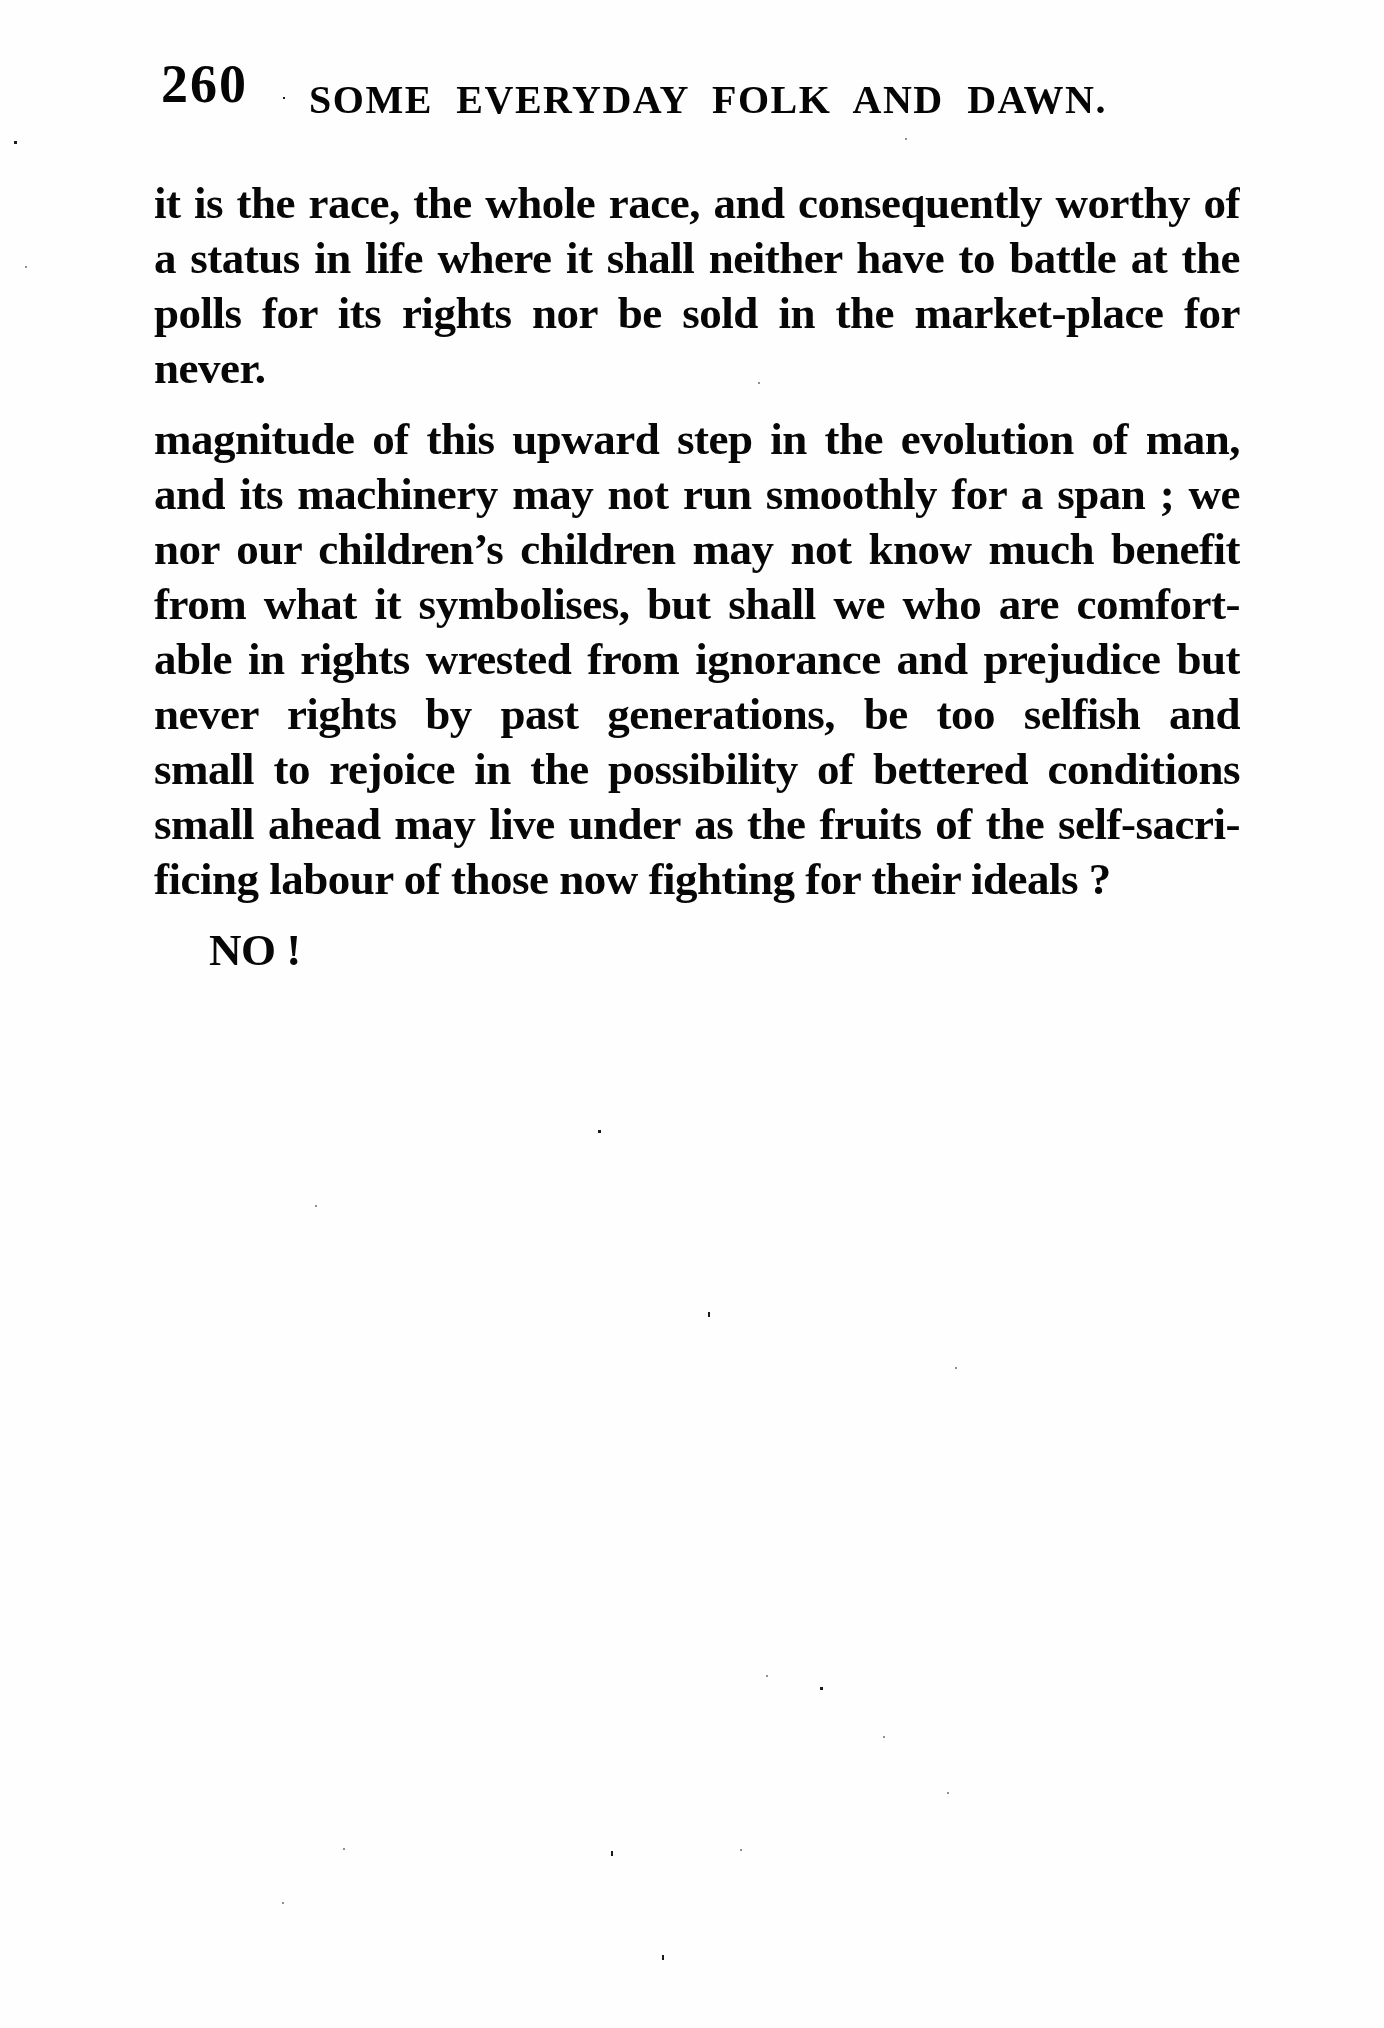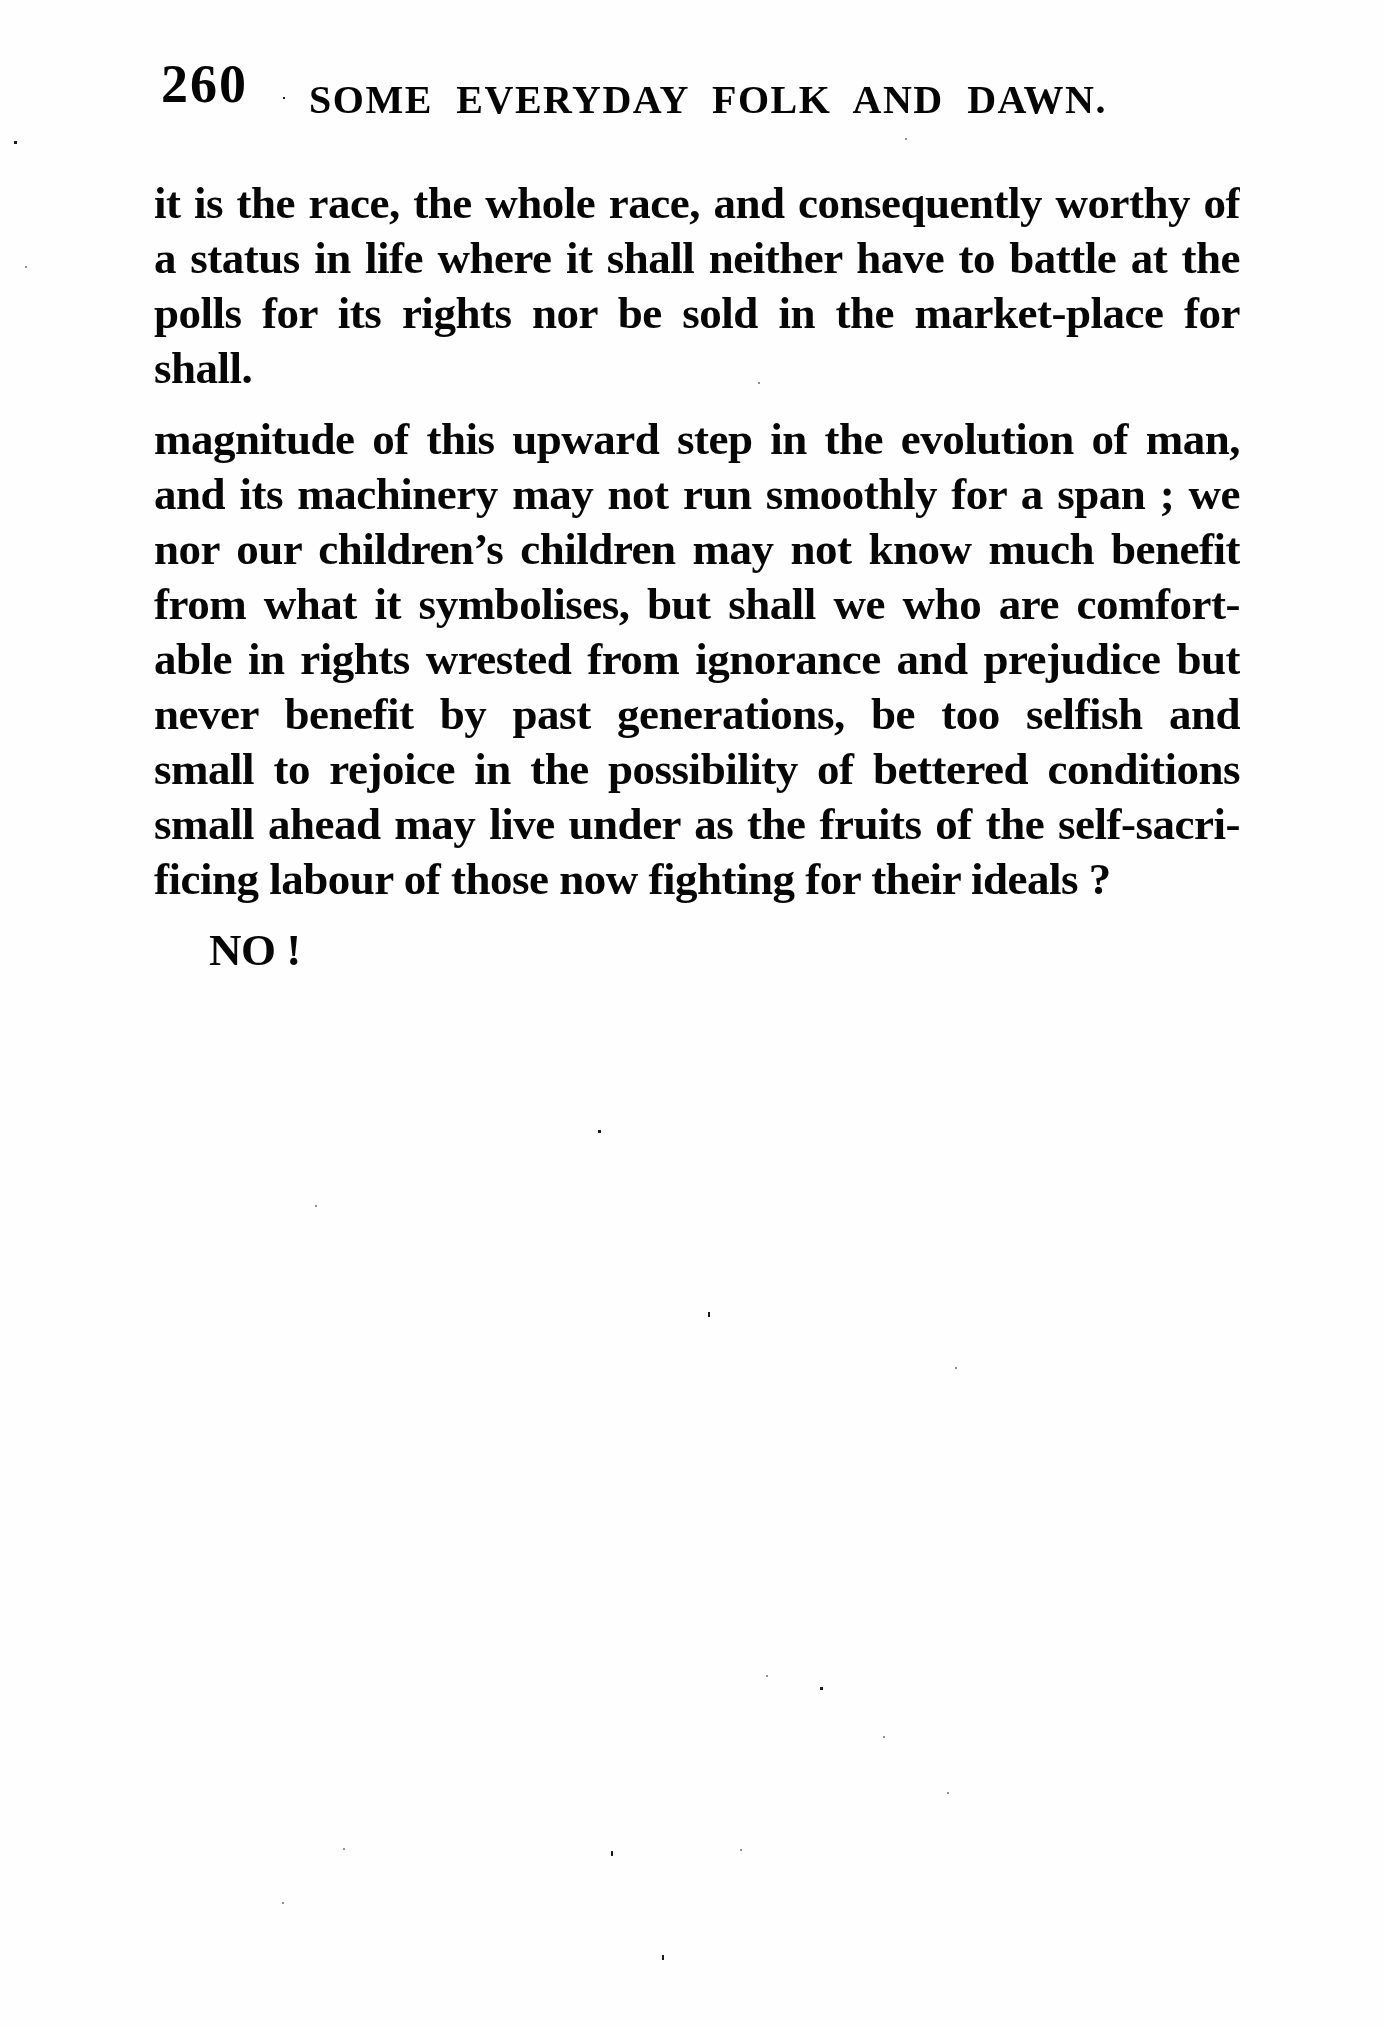--- a/index.html
+++ b/index.html
@@ -92,30 +92,30 @@
     <div class="page-number">260</div>
     <div class="running-title">SOME EVERYDAY FOLK AND DAWN.</div>
   </div>
 
   <div class="text-block">
 
     <div class="paragraph">
       <div class="line">it is the race, the whole race, and consequently worthy of</div>
       <div class="line">a status in life where it shall neither have to battle at the</div>
       <div class="line">polls for its rights nor be sold in the market-place for</div>
-      <div class="line last">shall.</div>
+      <div class="line last">never.</div>
     </div>
 
     <div class="paragraph">
       <div class="line">magnitude of this upward step in the evolution of man,</div>
       <div class="line">and its machinery may not run smoothly for a span ; we</div>
       <div class="line">nor our children’s children may not know much benefit</div>
       <div class="line">from what it symbolises, but shall we who are comfort-</div>
       <div class="line">able in rights wrested from ignorance and prejudice but</div>
-      <div class="line">never benefit by past generations, be too selfish and</div>
+      <div class="line">never rights by past generations, be too selfish and</div>
       <div class="line">small to rejoice in the possibility of bettered conditions</div>
       <div class="line">small ahead may live under as the fruits of the self-sacri-</div>
       <div class="line last">ficing labour of those now fighting for their ideals ?</div>
     </div>
 
     <div class="paragraph">
       <div class="line last indent">NO !</div>
     </div>
 
   </div>

